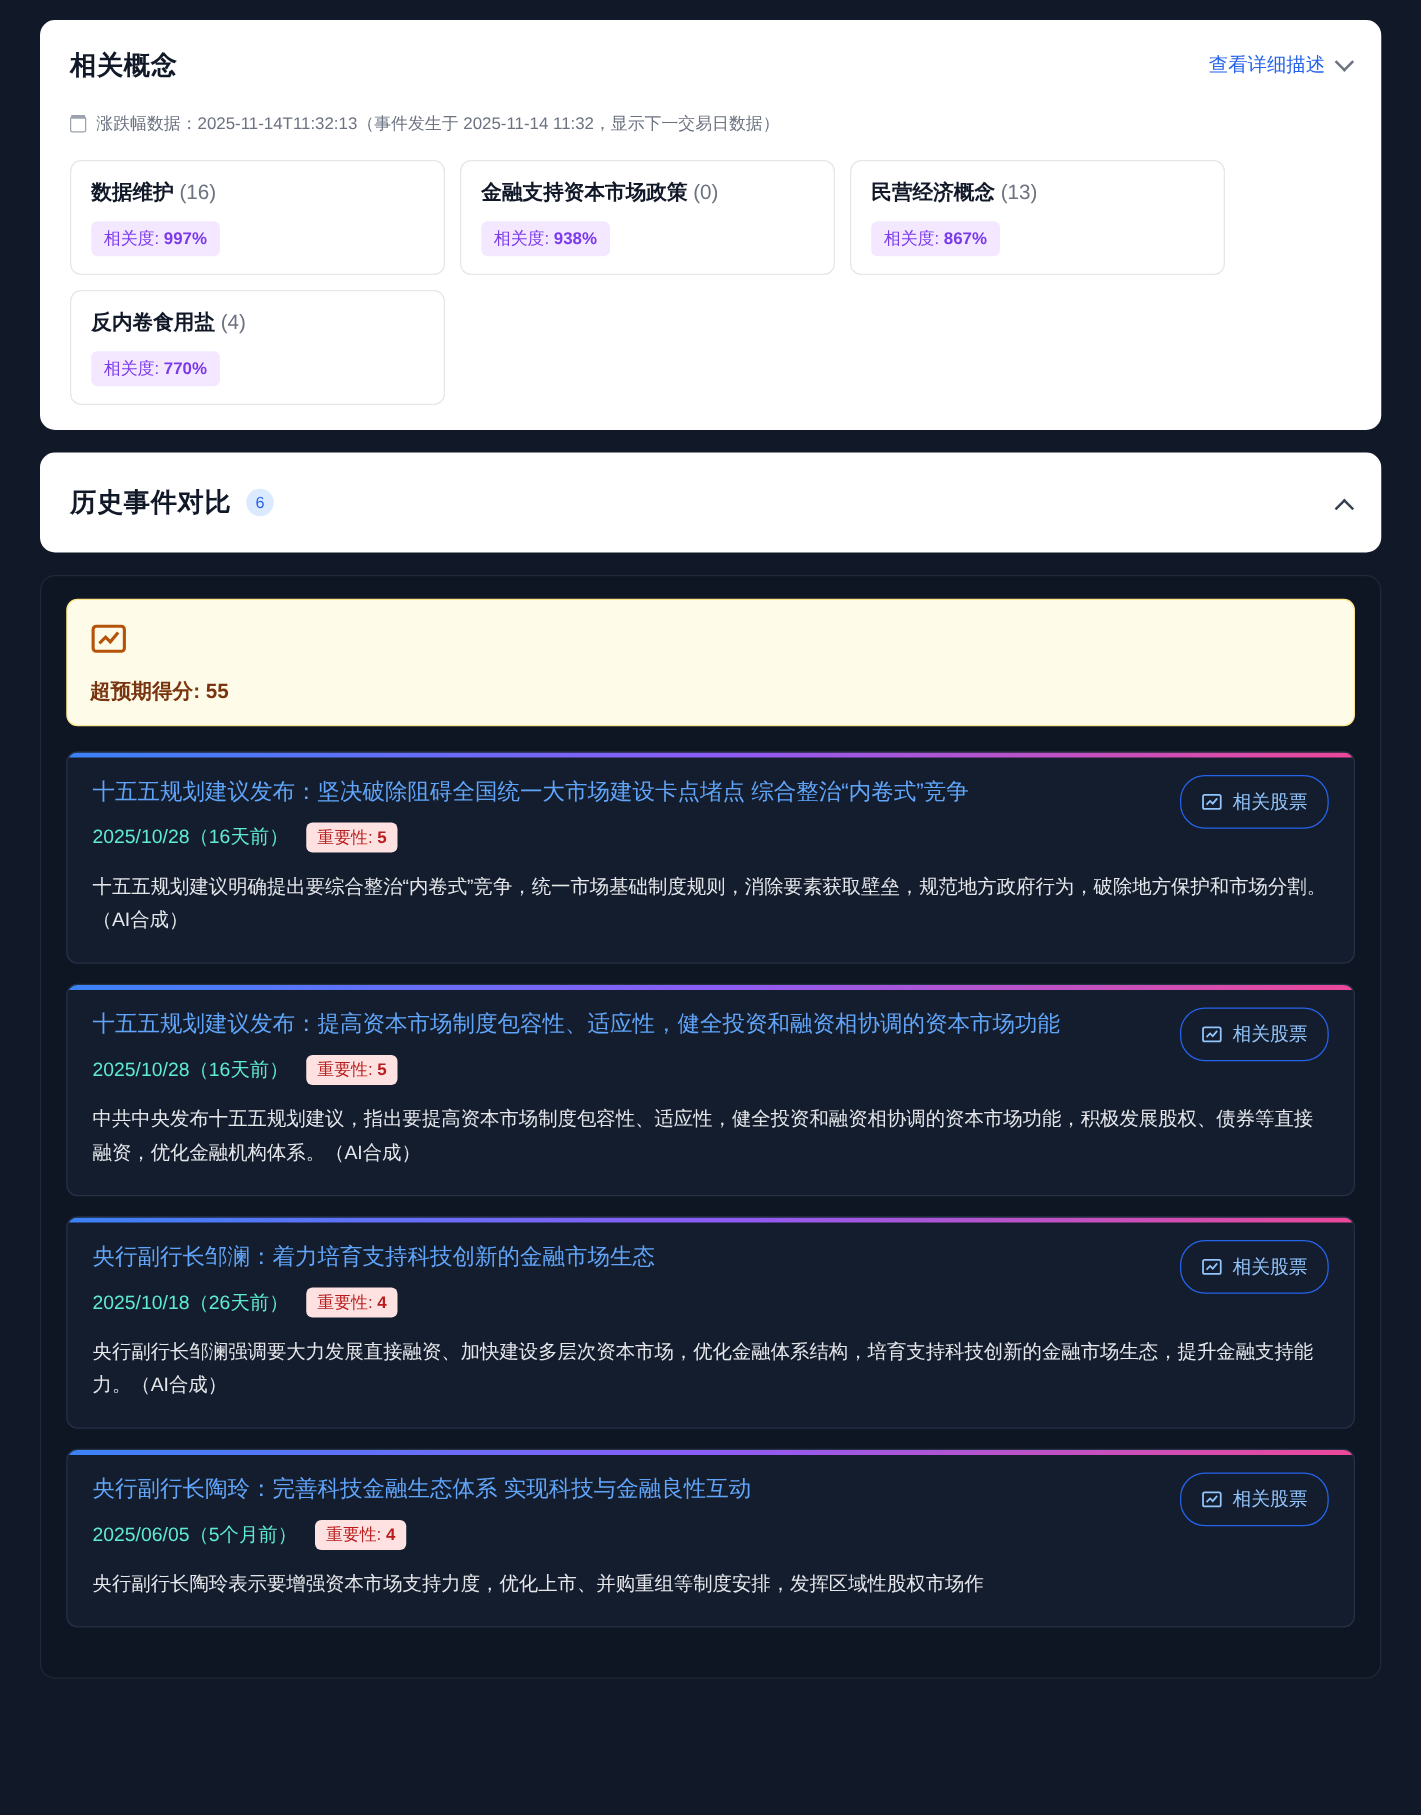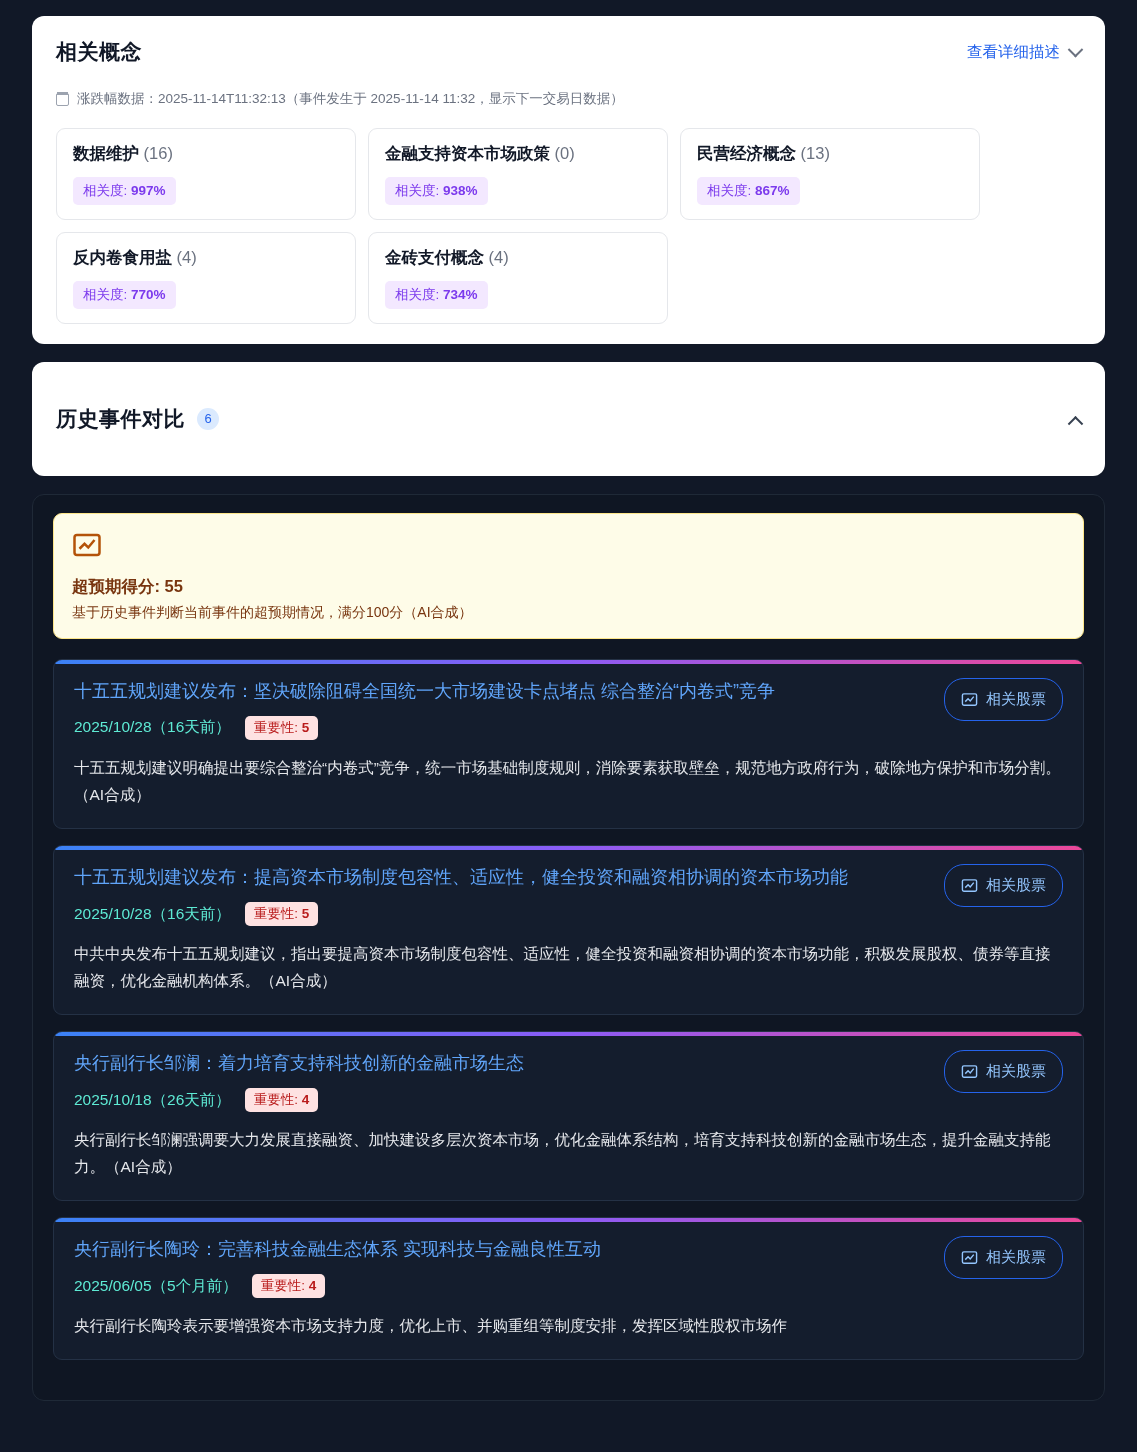--- a/index.html
+++ b/index.html
@@ -279,53 +279,42 @@
     <div class="concept">
       <div class="concept-name">
         <span>反内卷食用盐</span>
         <span class="concept-count">(4)</span>
       </div>
       <div class="rel-badge">
         <span>相关度:</span>
         <b>770%</b>
       </div>
     </div>
-    <div class="concept">
-      <div class="concept-name">
-        <span>金砖支付概念</span>
-        <span class="concept-count">(4)</span>
-      </div>
-      <div class="rel-badge">
-        <span>相关度:</span>
-        <b>734%</b>
-      </div>
-    </div>
   </div>
 </div>
 
-<div class="card" style="padding:43px 24px;">
+<div class="card" style="padding:26px 24px;">
   <div class="hist-head">
     <div class="hist-title-wrap">
       <span class="card-title">历史事件对比</span>
       <span class="count-badge">6</span>
     </div>
     <span class="chev up"></span>
   </div>
 </div>
 
 <div class="events-panel">
 
   <div class="score-box">
     <svg class="score-icon" viewBox="0 0 24 24" fill="none" stroke="currentColor" stroke-width="2">
       <rect x="2" y="4" width="20" height="16" rx="2"></rect>
       <polyline points="6,15 10,11 13,14 18,8"></polyline>
     </svg>
     <div>
       <div class="score-title">超预期得分: 55</div>
-      <div class="score-desc">基于历史事件判断当前事件的超预期情况，满分100分（AI合成）</div>
     </div>
   </div>
 
   <div class="event">
     <div class="event-row">
       <div class="event-main">
         <div class="event-title">十五五规划建议发布：坚决破除阻碍全国统一大市场建设卡点堵点 综合整治“内卷式”竞争</div>
         <div class="event-sub">
           <span class="event-date">2025/10/28（16天前）</span>
           <span class="imp-badge">

